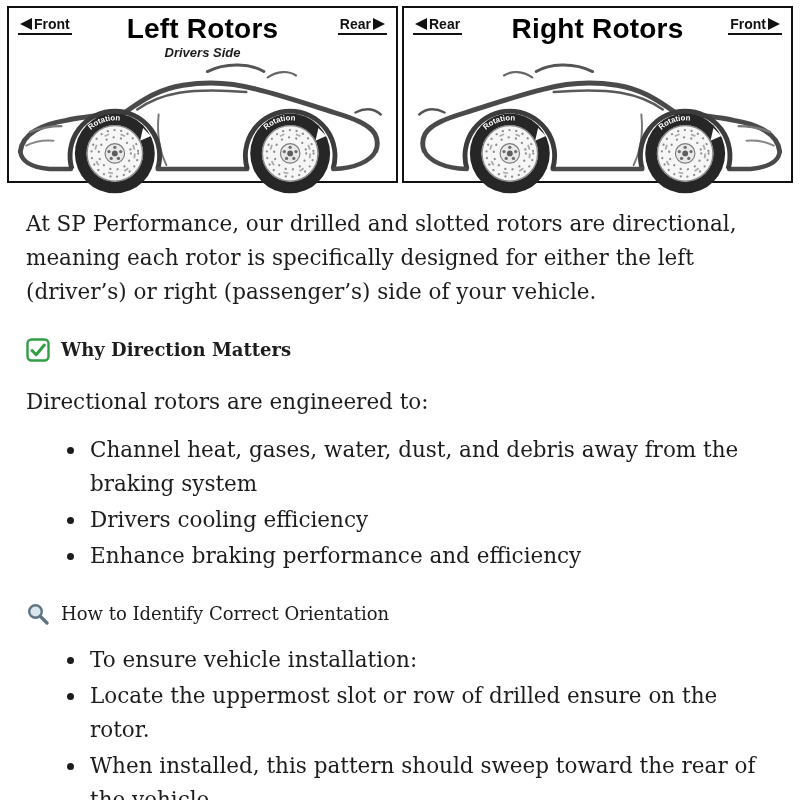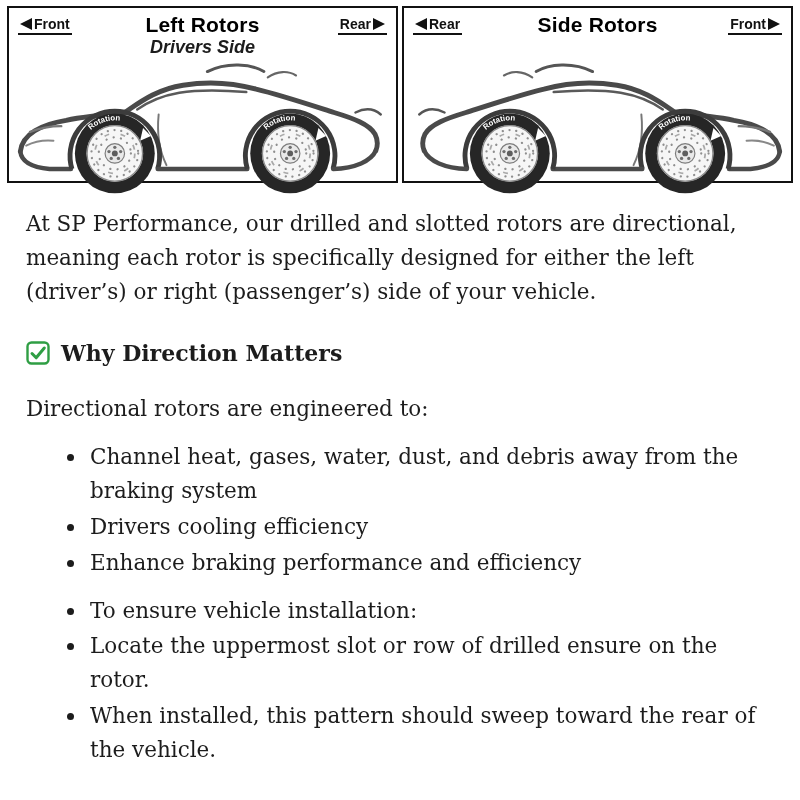--- a/index.html
+++ b/index.html
@@ -17,28 +17,28 @@
     position: absolute; top: 4px; color: #111;
     font-family: "Liberation Sans", sans-serif; font-weight: bold; font-size: 14px;
     display: inline-flex; align-items: center; gap: 2px;
     border-bottom: 2.5px solid #111; padding: 0 2px 1px;
   }
   .dir-l { left: 9px; } .dir-r { right: 9px; }
   .tri { width: 0; height: 0; border-top: 6px solid transparent; border-bottom: 6px solid transparent; }
   .tri-left  { border-right: 12px solid #111; }
   .tri-right { border-left: 12px solid #111; }
   .titles { text-align: center; font-family: "Liberation Sans", sans-serif; padding-top: 1px; }
-  .panel-title { font-size: 21px; font-weight: bold; color: #000; letter-spacing: .2px; }
-  .panel-sub { font-size: 18px; font-weight: bold; font-style: italic; margin-top: 0; }
+  .panel-title { font-size: 28px; font-weight: bold; color: #000; letter-spacing: .2px; }
+  .panel-sub { font-size: 13px; font-weight: bold; font-style: italic; margin-top: 0; }
   .car-svg { width: 100%; height: 151px; display: block; }
 
   
   .content { padding: 14px 26px 0; font-size: 21.5px; line-height: 1.58; }
   .intro { margin: 10px 0 16px; max-width: 750px; }
-  .sec-head { display: flex; align-items: center; gap: 11px; font-size: 22px; font-weight: bold; margin: 27px 0 0; }
+  .sec-head { display: flex; align-items: center; gap: 11px; font-size: 18px; font-weight: bold; margin: 27px 0 0; }
   .sec-head.regular { font-weight: normal; }
   .lead { margin: 21px 0 0; }
   ul.bullets { list-style: disc outside; margin: 14px 0 0; padding-left: 61px; max-width: 740px; }
   ul.bullets li { margin: 2px 0; padding-left: 3px; }
   .icon { flex: 0 0 auto; display: inline-flex; }
 </style>
 </head>
 <body>
 
 <svg width="0" height="0" style="position:absolute" aria-hidden="true">
@@ -133,21 +133,21 @@
       </svg>
     </div>
 
     <div class="panel">
       <div class="panel-header">
         <span class="dir dir-l">
           <span class="tri tri-left"></span>
           <span>Rear</span>
         </span>
         <div class="titles">
-          <div class="panel-title">Side Rotors</div>
+          <div class="panel-title">Right Rotors</div>
         </div>
         <span class="dir dir-r">
           <span>Front</span>
           <span class="tri tri-right"></span>
         </span>
       </div>
       <svg class="car-svg" viewBox="0 0 390 155">
         <g transform="translate(390,0) scale(-1,1)">
             <use href="#carbody"></use>
           </g>
@@ -176,20 +176,29 @@
     </div>
 
     <p class="lead">Directional rotors are engineered to:</p>
 
     <ul class="bullets">
       <li>Channel heat, gases, water, dust, and debris away from the braking system</li>
       <li>Drivers cooling efficiency</li>
       <li>Enhance braking performance and efficiency</li>
     </ul>
 
+    <div class="sec-head regular">
+      <span class="icon">
+        <svg width="24" height="24" viewBox="0 0 24 24">
+          <circle cx="9.5" cy="9.5" r="6.3" fill="#d9e6ee" stroke="#5f7382" stroke-width="2.4"></circle>
+          <line x1="14.6" y1="14.6" x2="21" y2="21" stroke="#5f7382" stroke-width="3.4" stroke-linecap="round"></line>
+        </svg>
+      </span>
+      <span>How to Identify Correct Orientation</span>
+    </div>
 
     <ul class="bullets">
       <li>To ensure vehicle installation:</li>
       <li>Locate the uppermost slot or row of drilled ensure on the rotor.</li>
       <li>When installed, this pattern should sweep toward the rear of the vehicle.</li>
     </ul>
 
   </div>
 </div>
 

